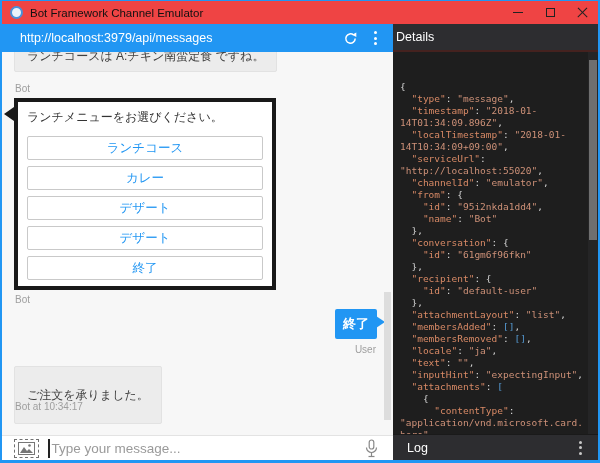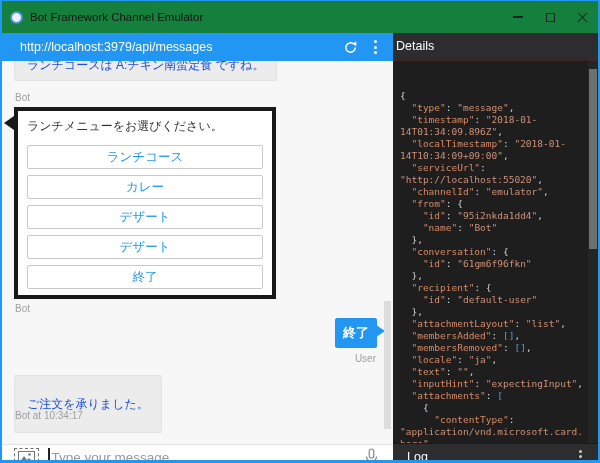--- a/index.html
+++ b/index.html
@@ -12,21 +12,21 @@
   }
   *{margin:0;padding:0;box-sizing:border-box;}
   body{font-family:"Liberation Sans","DejaVu Sans",sans-serif;background:#888;}
   .window{
     position:relative;width:600px;height:463px;background:#fff;
     border-left:2px solid var(--accent);border-right:2px solid var(--accent);
     border-top:1px solid var(--accent);border-bottom:3px solid var(--accent);
     overflow:hidden;
   }
   
-  .titlebar{height:32px;background:#15803d;display:flex;align-items:center;}
+  .titlebar{height:23px;background:#ef4444;display:flex;align-items:center;}
   .app-logo{width:13px;height:13px;border-radius:50%;border:2px solid #4a90d9;margin:0 7px 0 8px;background:#eaf3fb;}
   .title-text{font-size:11.5px;color:#111;}
   .win-controls{margin-left:auto;display:flex;height:100%;}
   .win-btn{width:32px;height:100%;display:flex;align-items:center;justify-content:center;cursor:default;}
   .glyph-min{width:10px;height:1.5px;background:#222;}
   .glyph-max{width:9px;height:9px;border:1.2px solid #222;}
   .glyph-close{position:relative;width:11px;height:11px;}
   .glyph-close::before,.glyph-close::after{content:"";position:absolute;left:-1px;top:5px;width:13px;height:1.3px;background:#222;}
   .glyph-close::before{transform:rotate(45deg);}
   .glyph-close::after{transform:rotate(-45deg);}
@@ -36,21 +36,21 @@
   .right-panel{width:205px;display:flex;flex-direction:column;background:#1e1e1e;}
   
   .address-bar{height:28px;background:var(--accent);display:flex;align-items:center;padding:0 10px 0 18px;flex:none;}
   .address-url{color:#fff;font-size:12.5px;flex:1;white-space:nowrap;overflow:hidden;}
   .refresh-btn{width:24px;height:24px;display:flex;align-items:center;justify-content:center;margin-right:6px;}
   .kebab{display:flex;flex-direction:column;gap:2.5px;padding:4px 6px;}
   .kebab i{width:3px;height:3px;border-radius:50%;background:#fff;display:block;}
   .kebab.dark i{background:#c8c8c8;}
   
   .chat{position:relative;flex:1;overflow:hidden;background:#f7f7f7;}
-  .bubble{position:absolute;background:#ececec;border:1px solid #e2e2e2;border-radius:2px;color:#1d4ed8;font-size:12px;line-height:18px;}
+  .bubble{position:absolute;background:#ececec;border:1px solid #e2e2e2;border-radius:2px;color:#404040;font-size:12px;line-height:18px;}
   .msg-cut{left:12px;top:-12px;padding:6px 12px;white-space:nowrap;}
   .chat-label{position:absolute;color:#9e9e9e;font-size:10px;}
   .lbl-bot1{left:13px;top:31px;}
   .lbl-bot2{left:13px;top:242px;}
   .lbl-user{right:17px;top:292px;}
   .lbl-bot3{left:13px;top:349px;}
   
   .card{position:absolute;left:12px;top:46px;width:262px;background:#fff;border:4px solid #191919;padding:6px 9px;}
   .card-notch{position:absolute;left:-14px;top:5px;width:0;height:0;
     border-top:7px solid transparent;border-bottom:7px solid transparent;border-right:10px solid #191919;}

